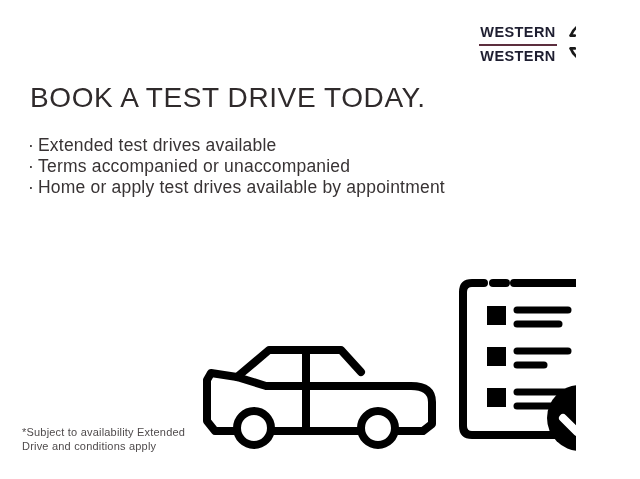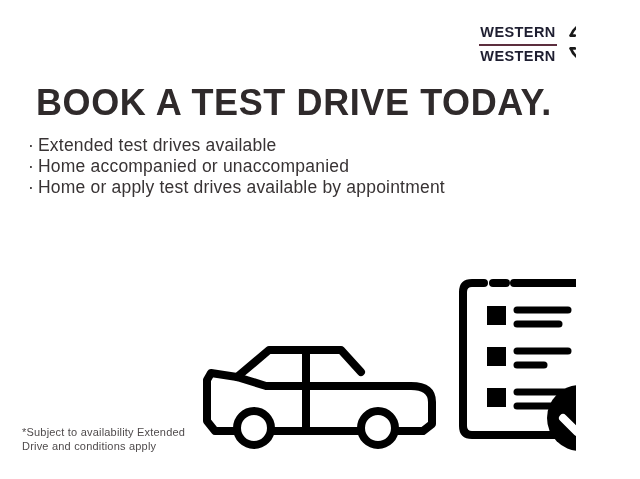--- a/index.html
+++ b/index.html
@@ -10,22 +10,22 @@
   
   .dealer{
     position:absolute;left:479px;top:25px;width:78px;text-align:center;
     color:#1e1e30;font-weight:bold;line-height:1.1;
   }
   .dealer-line{font-size:14.5px;letter-spacing:.4px;white-space:nowrap;}
   .dealer-divider{height:2.5px;background:#5c2e3e;margin:3px 0;}
   .nissan-logo{position:absolute;left:566px;top:19px;}
   
   .headline{
-    position:absolute;left:36px;top:82px;margin:0;
-    font-size:36px;font-weight:700;letter-spacing:.6px;color:#2f2a2b;white-space:nowrap;
+    position:absolute;left:30px;top:82px;margin:0;
+    font-size:28px;font-weight:400;letter-spacing:.6px;color:#2f2a2b;white-space:nowrap;
   }
   
   .bullets{
     position:absolute;left:28px;top:135px;margin:0;padding:0;list-style:none;
     font-size:17.5px;line-height:21px;color:#383334;letter-spacing:.2px;
   }
   .bullets li{white-space:nowrap;}
   .bullet-char{display:inline-block;width:10px;text-align:left;}
   
   .car-icon{position:absolute;left:202px;top:341px;}
@@ -56,21 +56,21 @@
       <path d="M 10.4 64 H 19"></path>
         <path d="M 89.6 64 H 81"></path>
     </g>
     <text x="50" y="55" text-anchor="middle" font-family="Liberation Sans, sans-serif" font-size="13" font-weight="bold" letter-spacing="1" textLength="58" lengthAdjust="spacingAndGlyphs" fill="#1a1a1a">NISSAN</text>
   </svg>
 
   <h1 class="headline">BOOK A TEST DRIVE TODAY.</h1>
 
   <ul class="bullets">
     <li><span class="bullet-char">·</span><span>Extended test drives available</span></li>
-    <li><span class="bullet-char">·</span><span>Home accompanied or unaccompanied</span></li>
+    <li><span class="bullet-char">·</span><span>Terms accompanied or unaccompanied</span></li>
     <li><span class="bullet-char">·</span><span>Home or apply test drives available by appointment</span></li>
   </ul>
 
   <svg class="car-icon" width="240" height="110" viewBox="0 0 240 110">
     <g fill="none" stroke="#000" stroke-width="8" stroke-linejoin="round" stroke-linecap="round">
       <path d="M 35 36 L 9 32 L 5 39 L 5 80 L 13 90 L 221 90 L 230 83 L 230 61 Q 230 45 209 45 L 64 45 L 35 36"></path>
       <path d="M 35 36 L 67 9 L 139 9 L 159 31"></path>
       <path d="M 104 9 L 104 90"></path>
     </g>
     <circle cx="52" cy="87" r="17" fill="#fff" stroke="#000" stroke-width="8"></circle>

